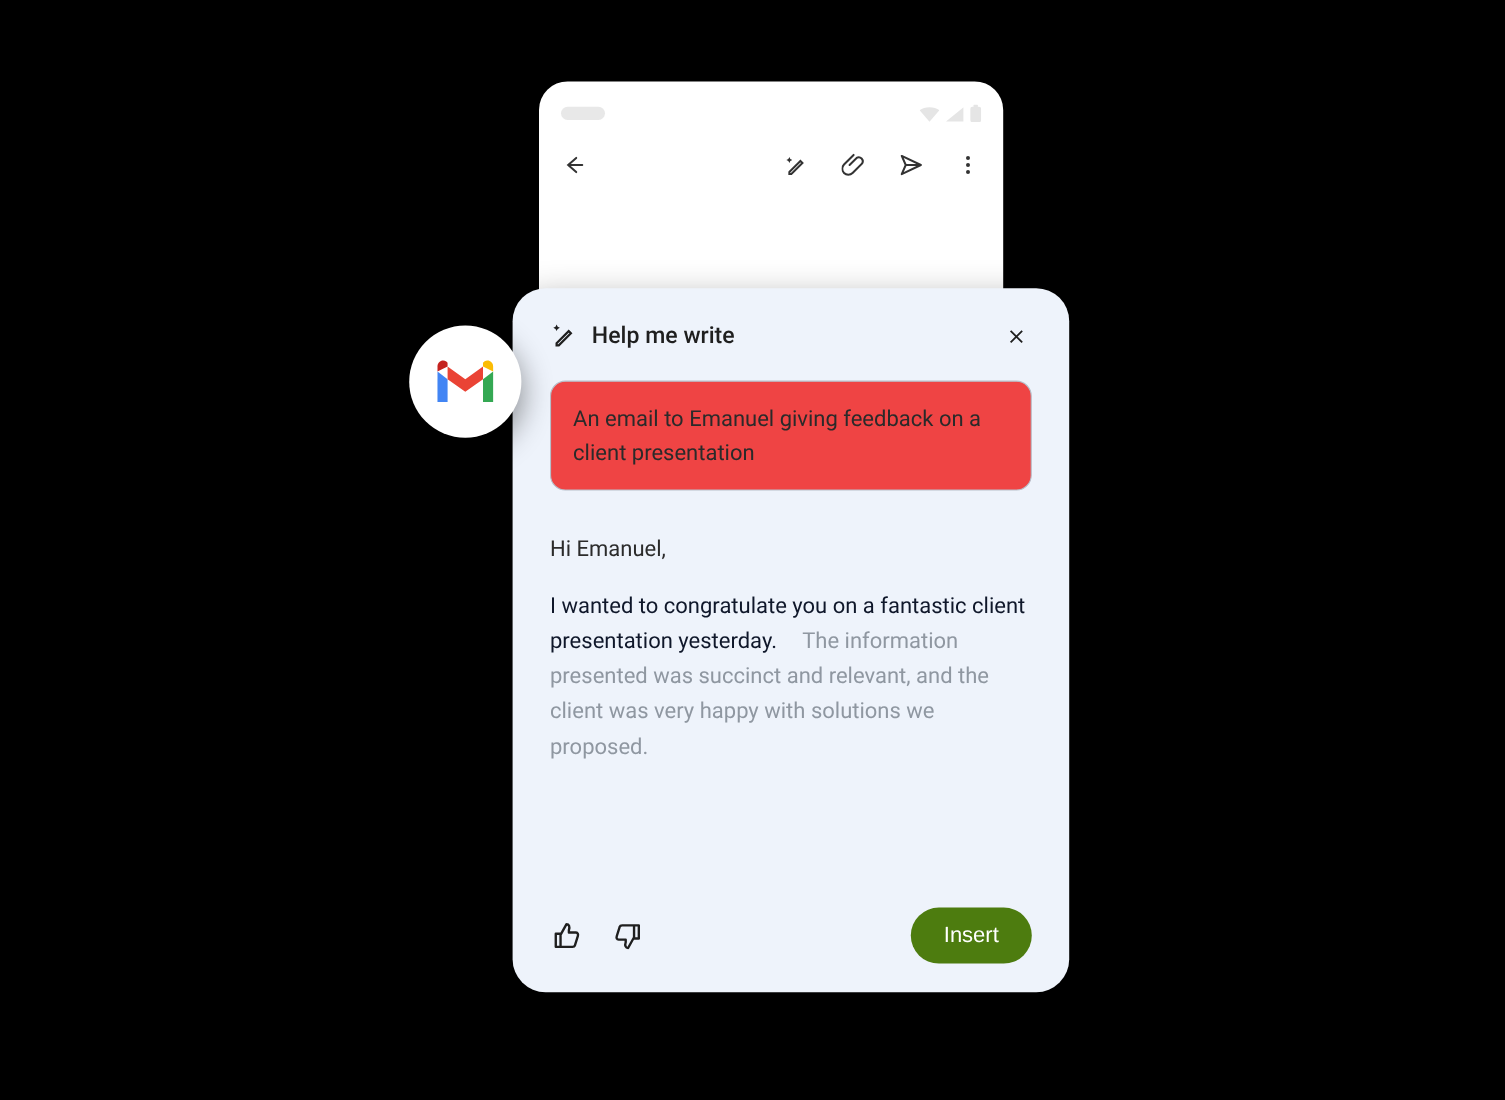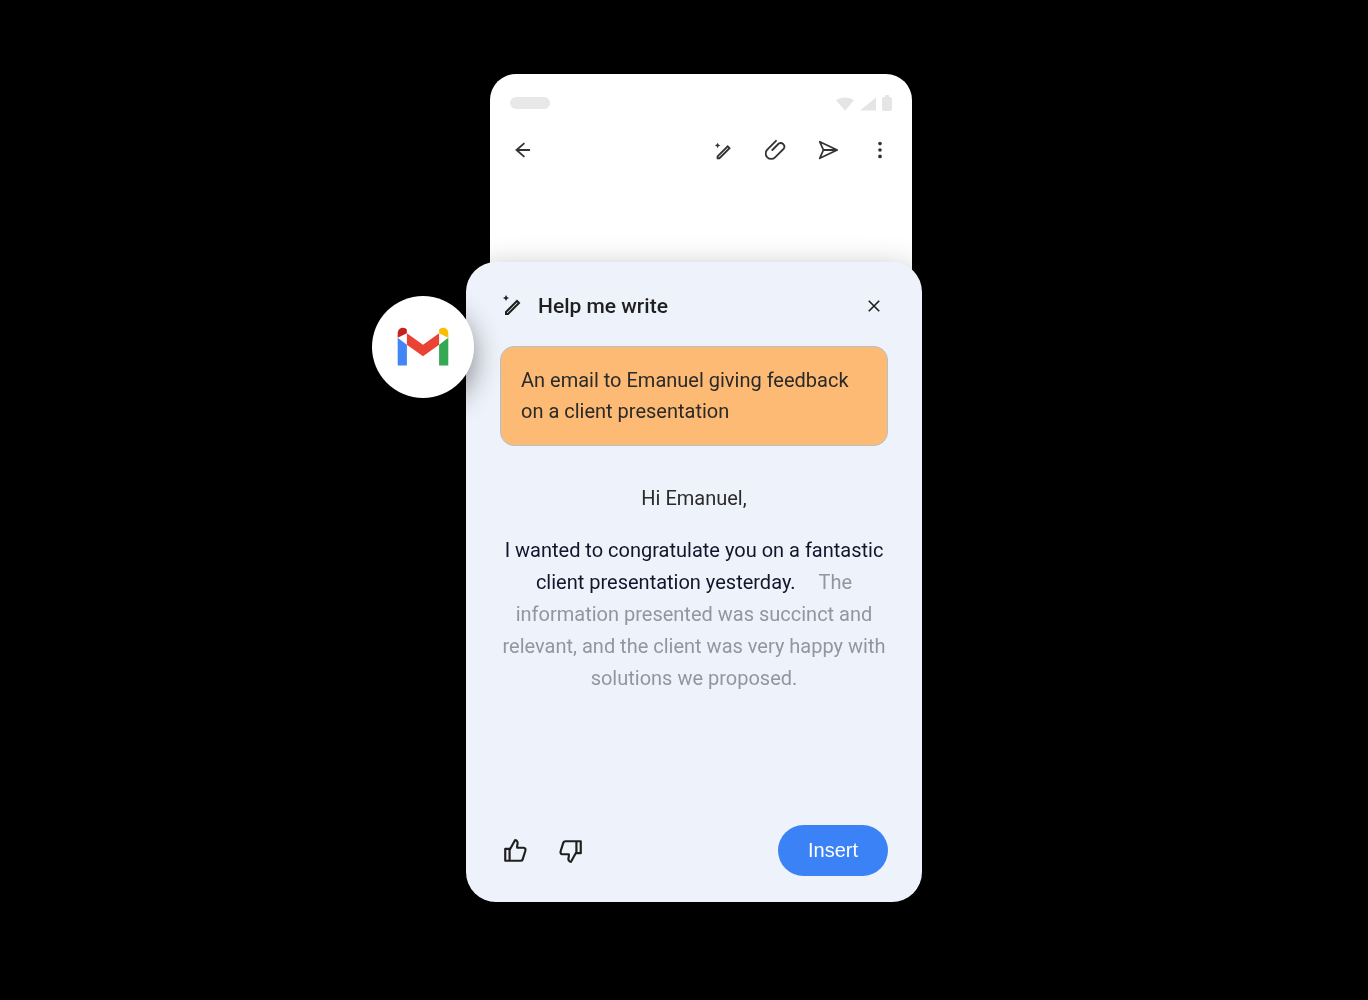--- a/index.html
+++ b/index.html
@@ -71,21 +71,21 @@
     outline: none;
     background: transparent;
   }
   .subject-field::placeholder { color: #8a8a8a; }
 
   
   .hmw-panel {
     position: absolute;
     left: 466px;
     top: 262px;
-    width: 456px;
+    width: 506px;
     height: 640px;
     background: #eef3fb;
     border-radius: 30px;
     box-shadow: 0 14px 36px rgba(0,0,0,0.45);
     padding: 30px 34px 26px 34px;
     display: flex;
     flex-direction: column;
   }
   .hmw-header {
     display: flex;
@@ -106,48 +106,47 @@
   }
   .hmw-close svg { width: 18px; height:18px; stroke:#1f1f1f; stroke-width:2.2; }
 
   .prompt-box {
     border: 1.5px solid #b7bfca;
     border-radius: 14px;
     padding: 18px 20px;
     font-size: 20px;
     line-height: 1.55;
     color: #2a2a2a;
-    background: #fdba74;
+    background: #ef4444;
     margin-bottom: 36px;
     cursor: text;
   }
 
   .draft {
     font-size: 20px;
     line-height: 1.6;
     color: #2b2b2b;
     flex: 1;
     overflow: hidden;
-    text-align: center;
   }
   .draft .greet { margin-bottom: 20px; }
   .draft .p1 { color: #0f172a; }
   .draft .p2 { color: #8f97a1; margin-left: 18px; }
 
   .hmw-footer {
     display: flex;
     align-items: center;
     gap: 26px;
     margin-top: 20px;
   }
   .thumb-btn { width: 30px; height:30px; display:flex; align-items:center; justify-content:center; cursor:pointer;}
   .thumb-btn svg { width: 26px; height:26px; fill:none; stroke:#1f1f1f; stroke-width:2; stroke-linejoin:round;}
   .insert-btn {
     margin-left: auto;
-    background: #3b82f6;
+    background: #4d7c0f;
     color: #fff;
     border: none;
     border-radius: 26px;
     padding: 14px 30px;
     font-size: 20px;
     font-weight: 500;
     cursor: pointer;
   }
 
   

